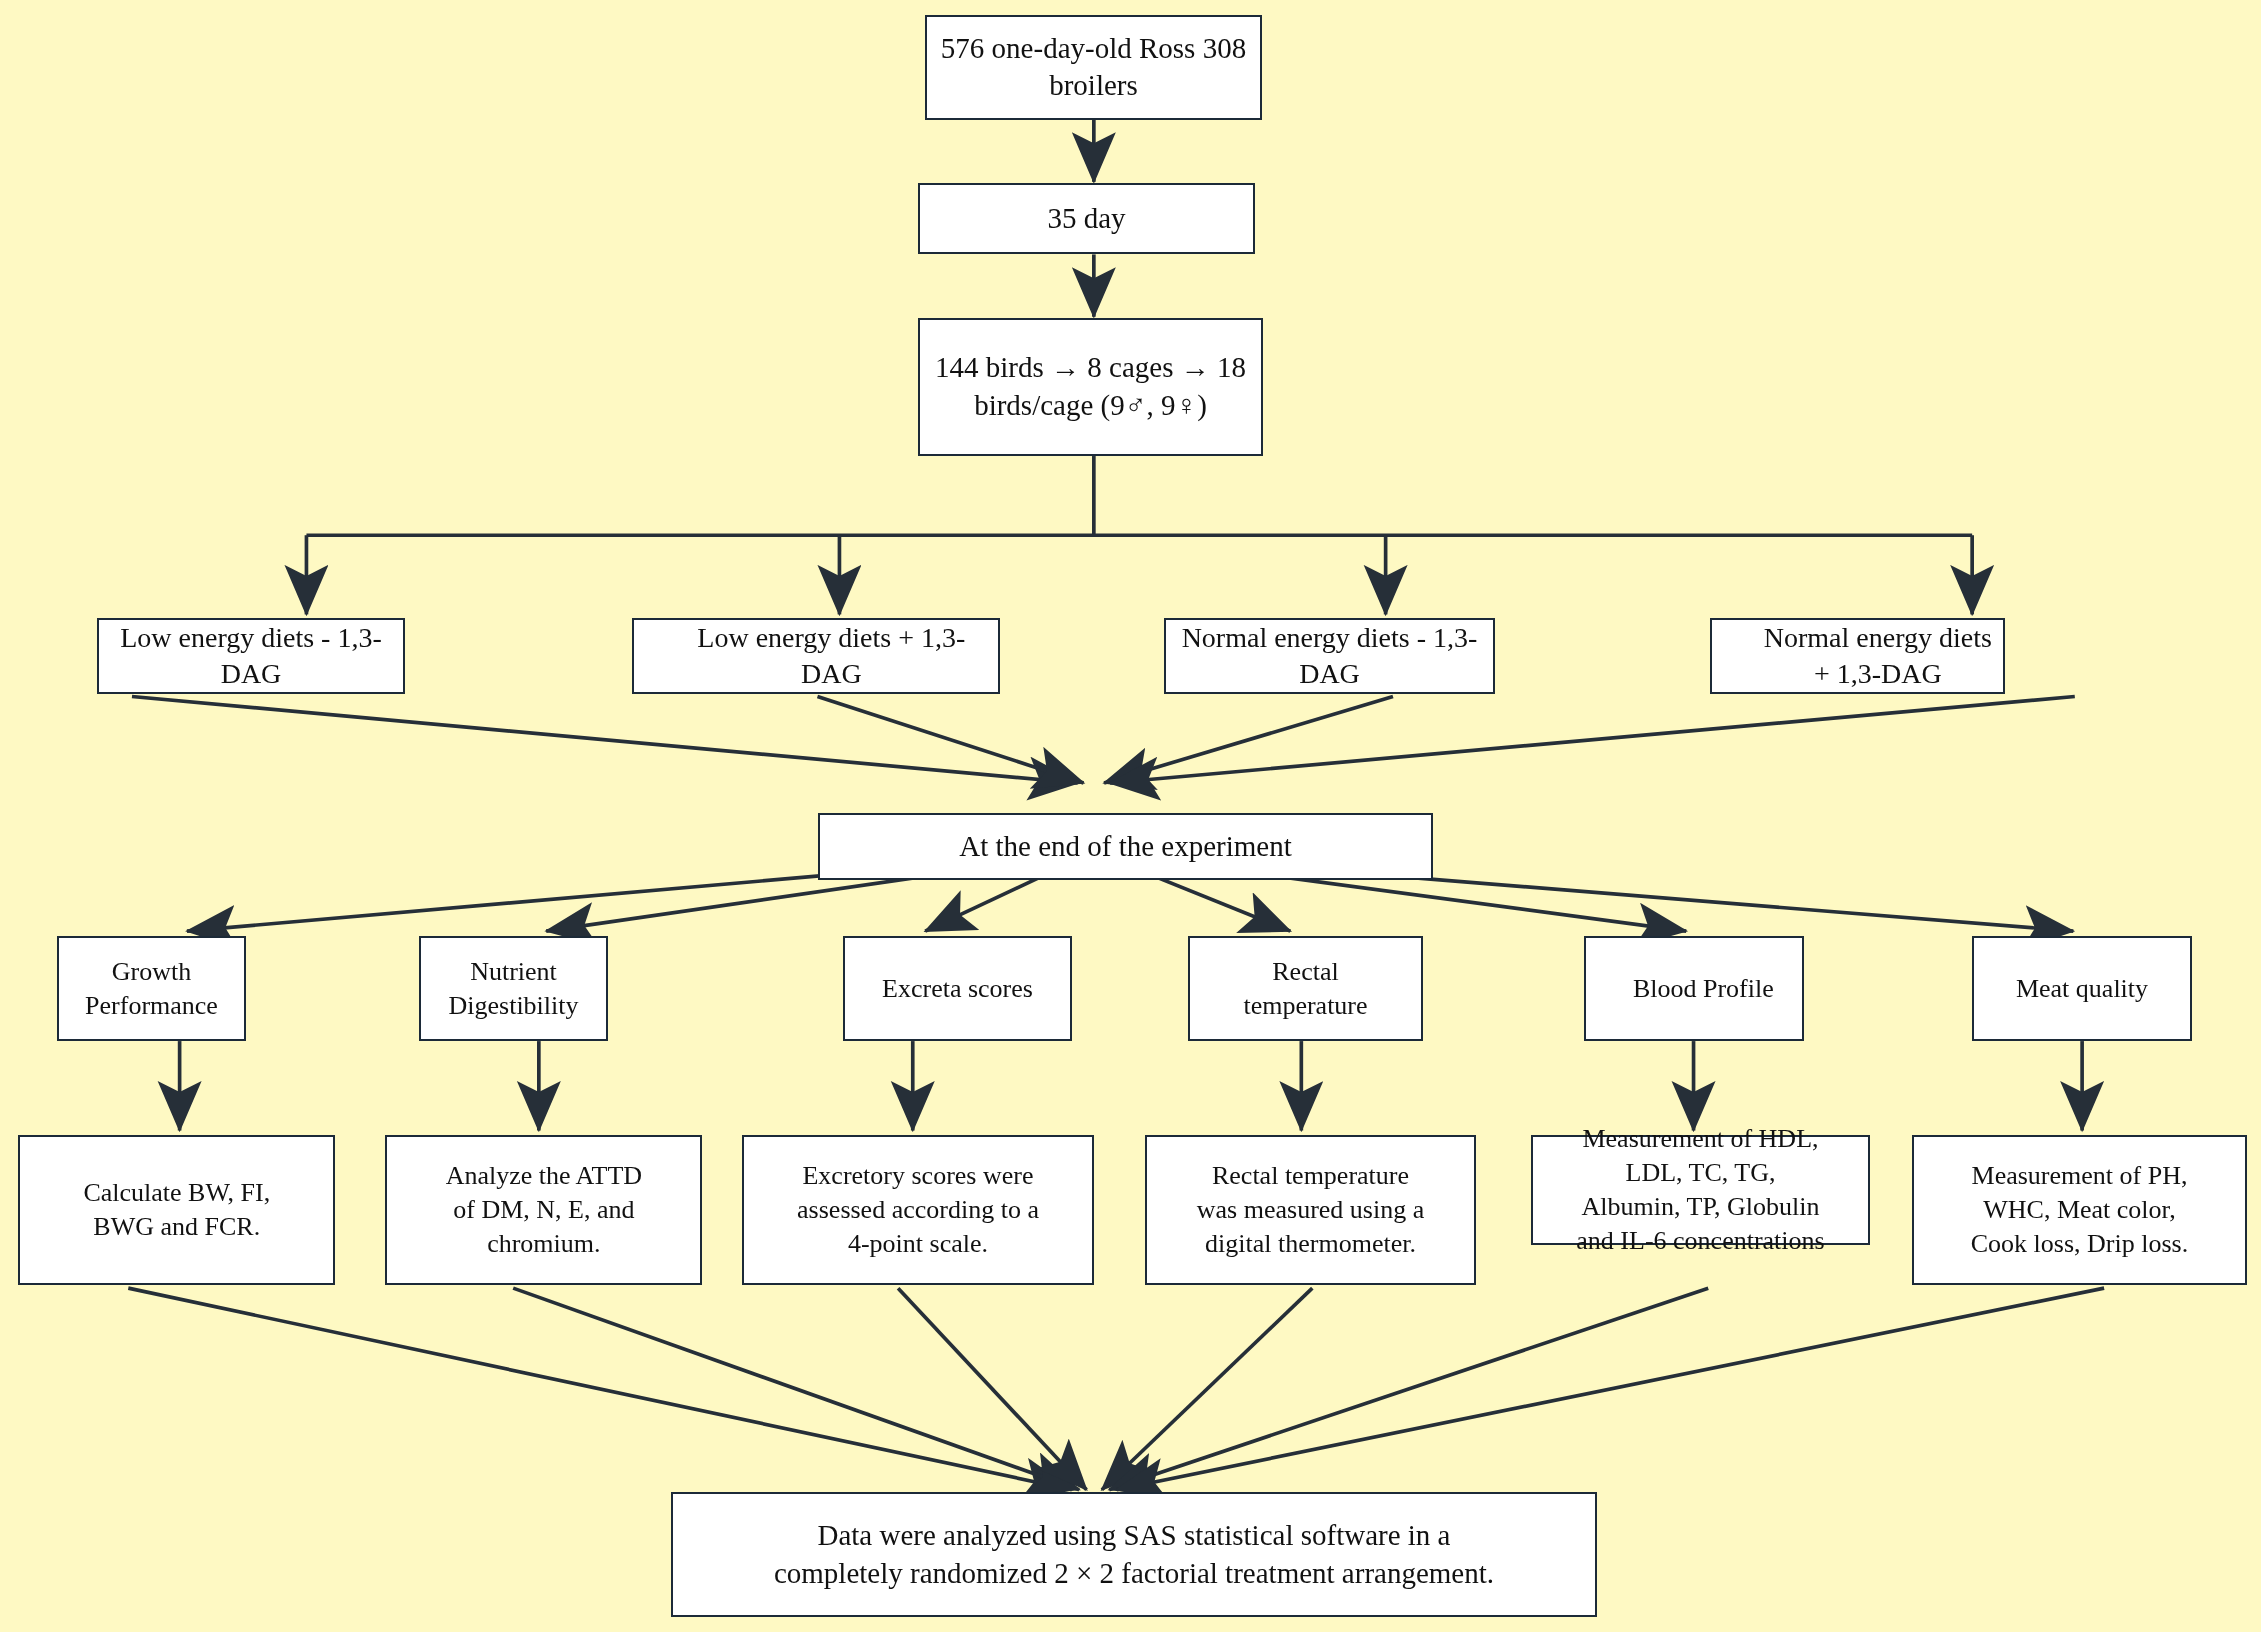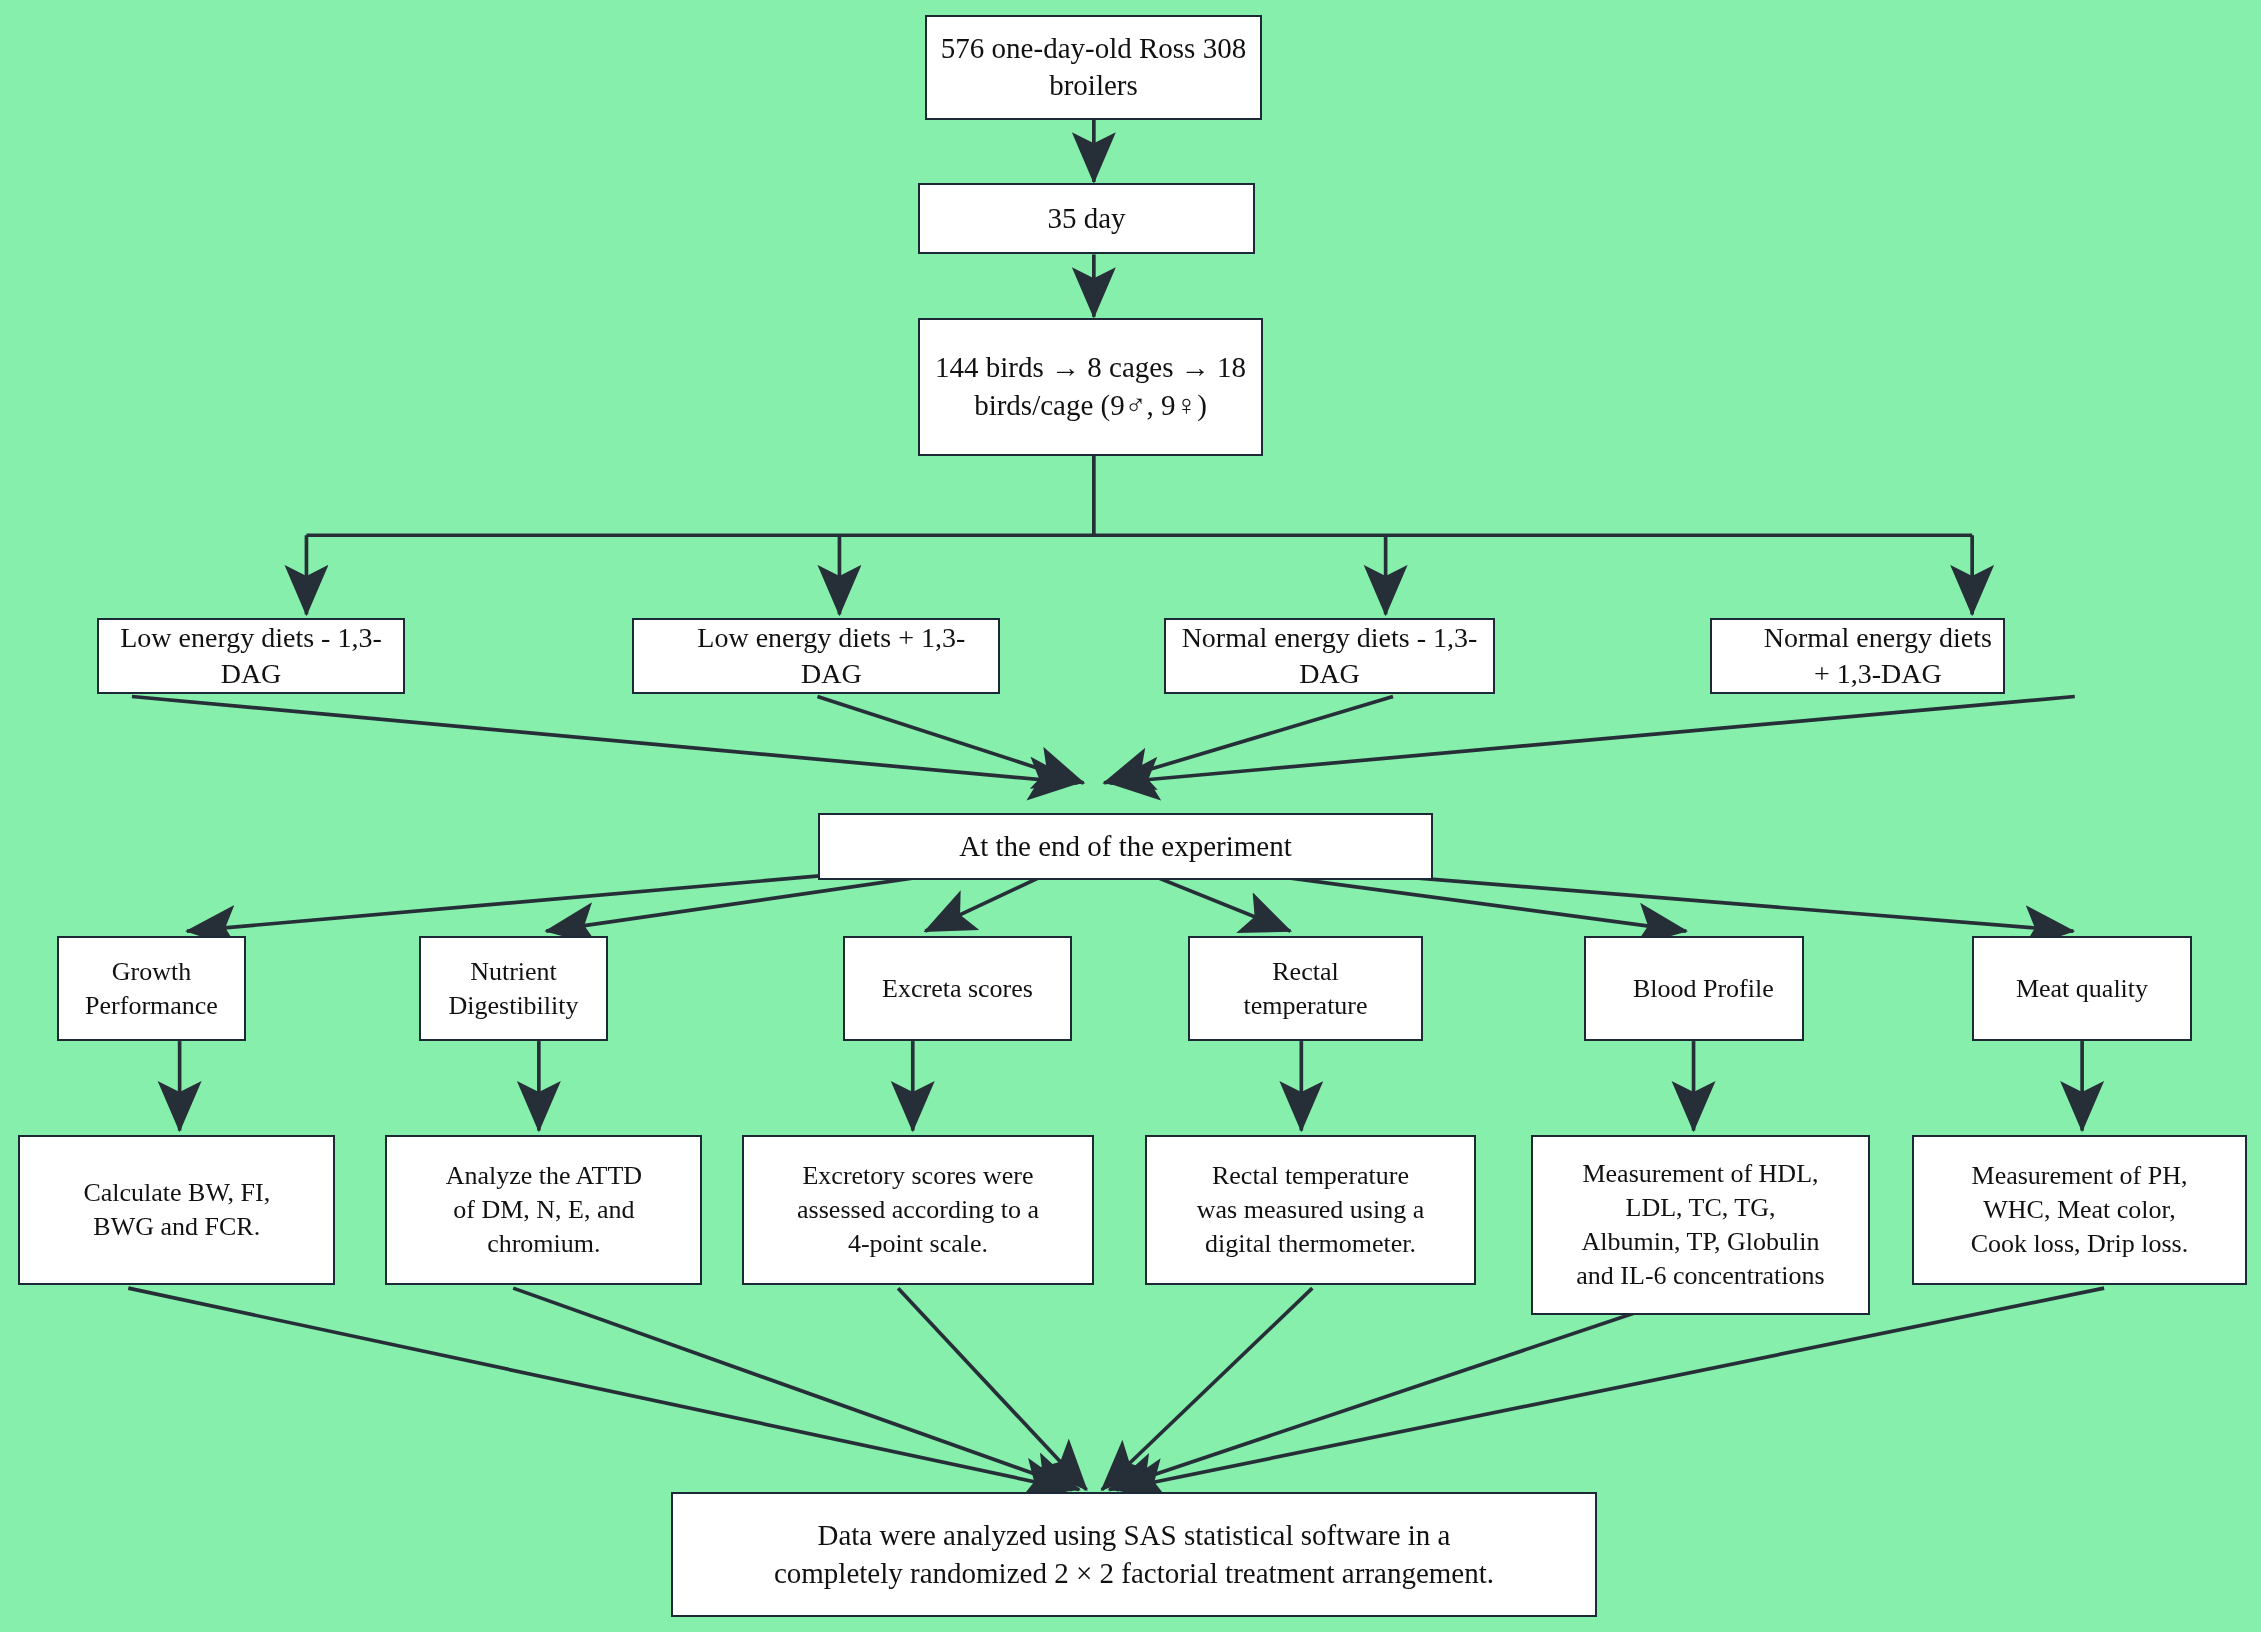--- a/index.html
+++ b/index.html
@@ -4,21 +4,21 @@
 <style>
   html, body {
     margin: 0;
     padding: 0;
     background: #ffffff;
   }
   #stage {
     position: relative;
     width: 2261px;
     height: 1632px;
-    background: #86efac;
+    background: #fef9c3;
     font-family: "Liberation Serif", "DejaVu Serif", serif;
     overflow: hidden;
   }
   #wires {
     position: absolute;
     left: 0; top: 0;
     width: 2261px;
     height: 1632px;
     pointer-events: none;
   }
@@ -161,21 +161,21 @@
   <div class="node f-sm" style="left:742px; top:1135px; width:352px; height:150px;">
     <span class="txt">Excretory scores were
 assessed according to a
 4-point scale.</span>
   </div>
   <div class="node f-sm" style="left:1145px; top:1135px; width:331px; height:150px;">
     <span class="txt">Rectal temperature
 was measured using a
 digital thermometer.</span>
   </div>
-  <div class="node f-sm" style="left:1531px; top:1135px; width:339px; height:180px;">
+  <div class="node f-sm" style="left:1531px; top:1135px; width:339px; height:110px;">
     <span class="txt">Measurement of HDL,
 LDL, TC, TG,
 Albumin, TP, Globulin
 and IL-6 concentrations</span>
   </div>
   <div class="node f-sm" style="left:1912px; top:1135px; width:335px; height:150px;">
     <span class="txt">Measurement of PH,
 WHC, Meat color,
 Cook loss, Drip loss.</span>
   </div>

